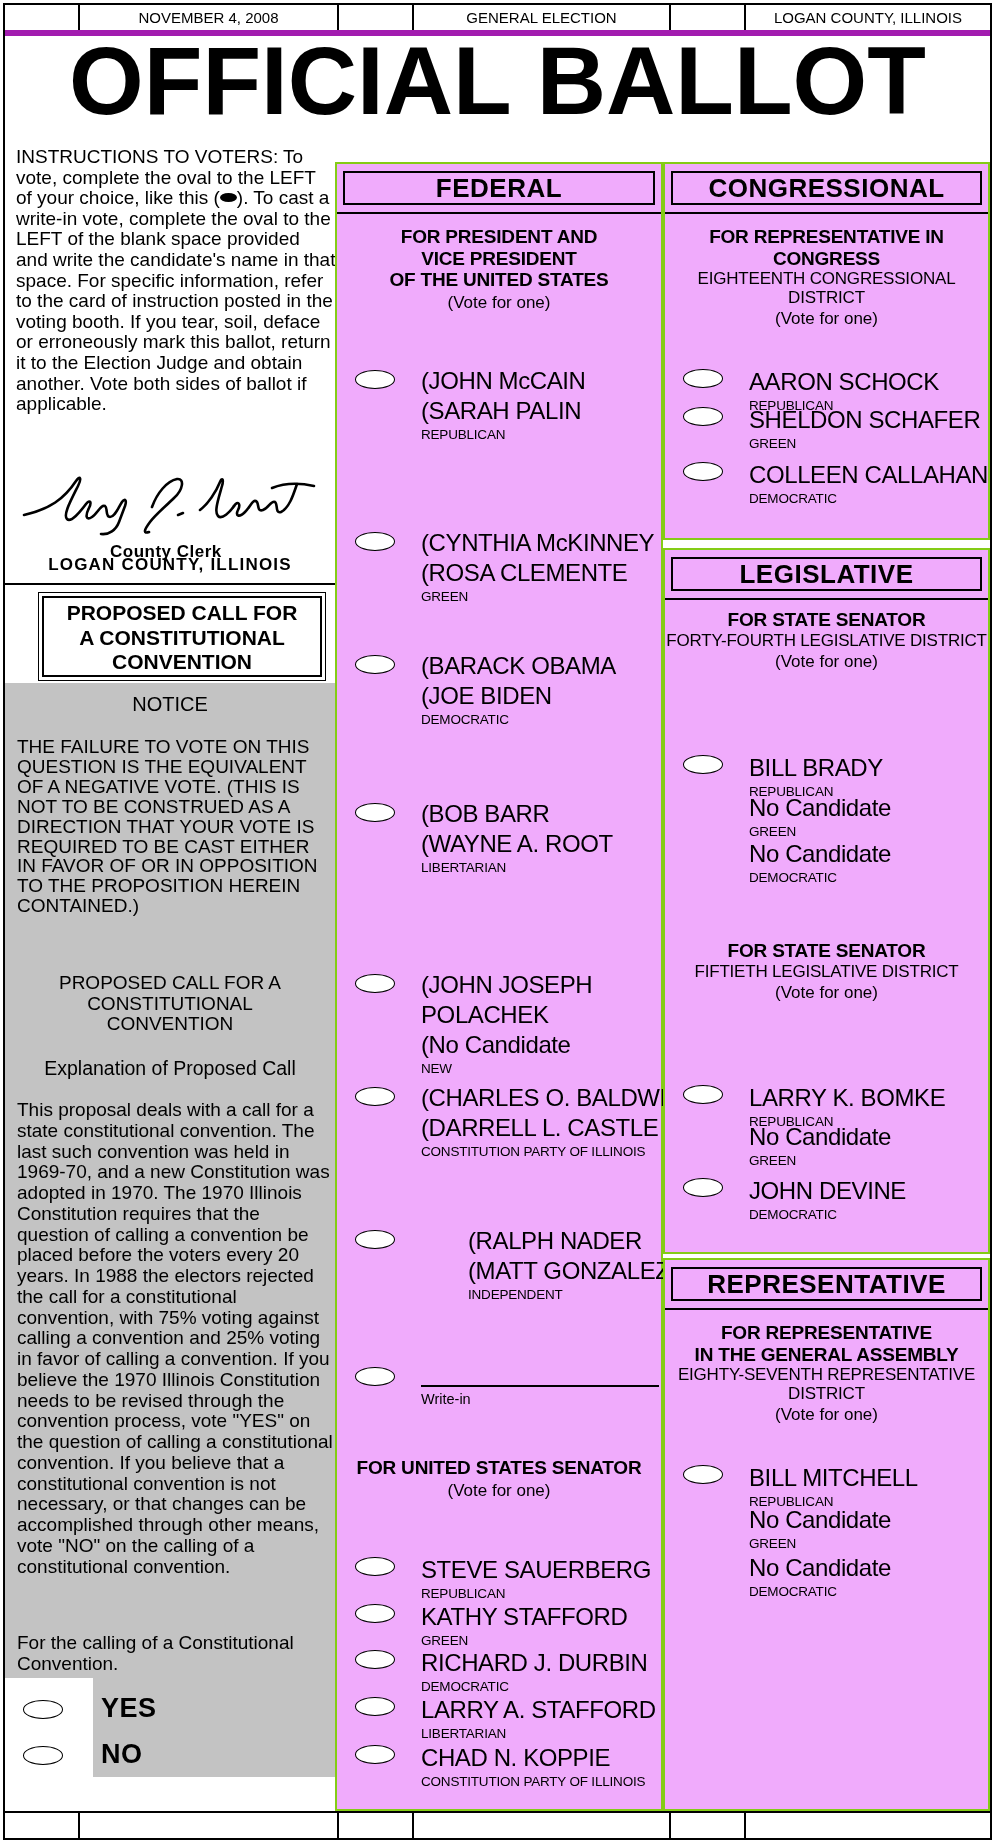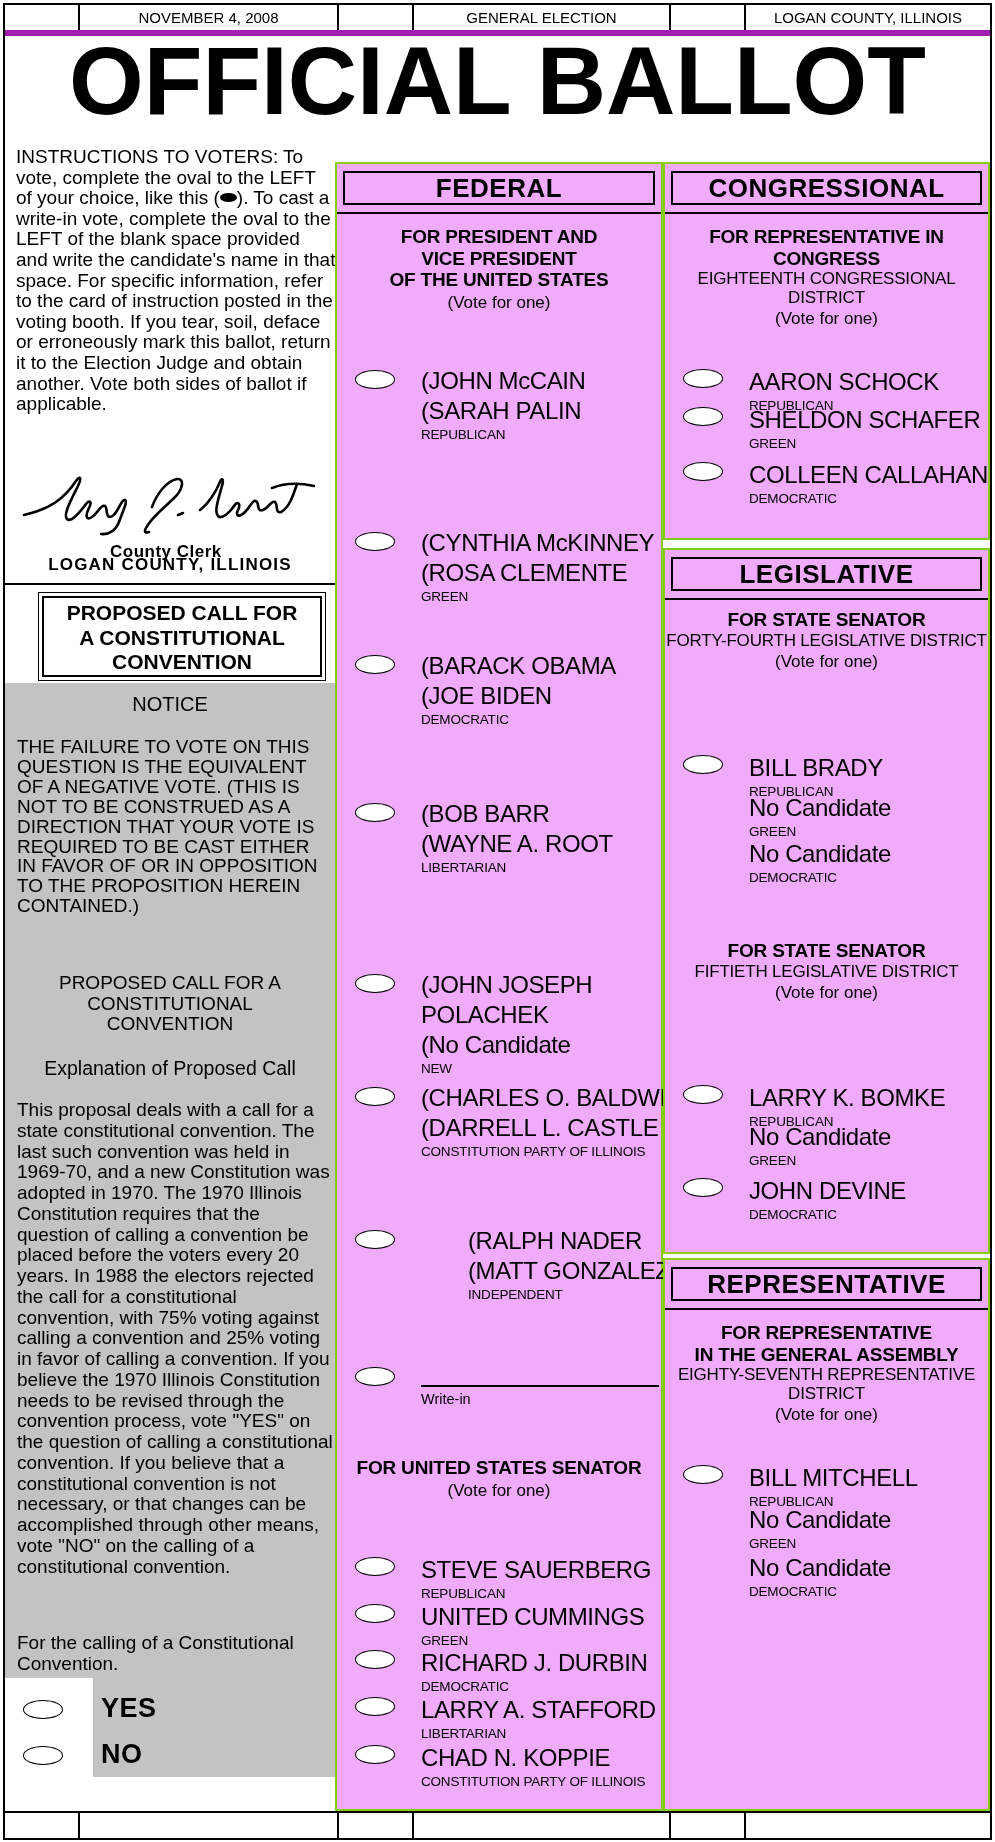--- a/index.html
+++ b/index.html
@@ -204,21 +204,21 @@
     <div class="crow srow" style="top:1391px;">
       <span class="oval oval-abs"></span>
       <div class="ctext">
         <div class="nm">STEVE SAUERBERG</div>
         <div class="pt">REPUBLICAN</div>
       </div>
     </div>
     <div class="crow srow" style="top:1438px;">
       <span class="oval oval-abs"></span>
       <div class="ctext">
-        <div class="nm">UNITED CUMMINGS</div>
+        <div class="nm">KATHY STAFFORD</div>
         <div class="pt">GREEN</div>
       </div>
     </div>
     <div class="crow srow" style="top:1484px;">
       <span class="oval oval-abs"></span>
       <div class="ctext">
         <div class="nm">RICHARD J. DURBIN</div>
         <div class="pt">DEMOCRATIC</div>
       </div>
     </div>

